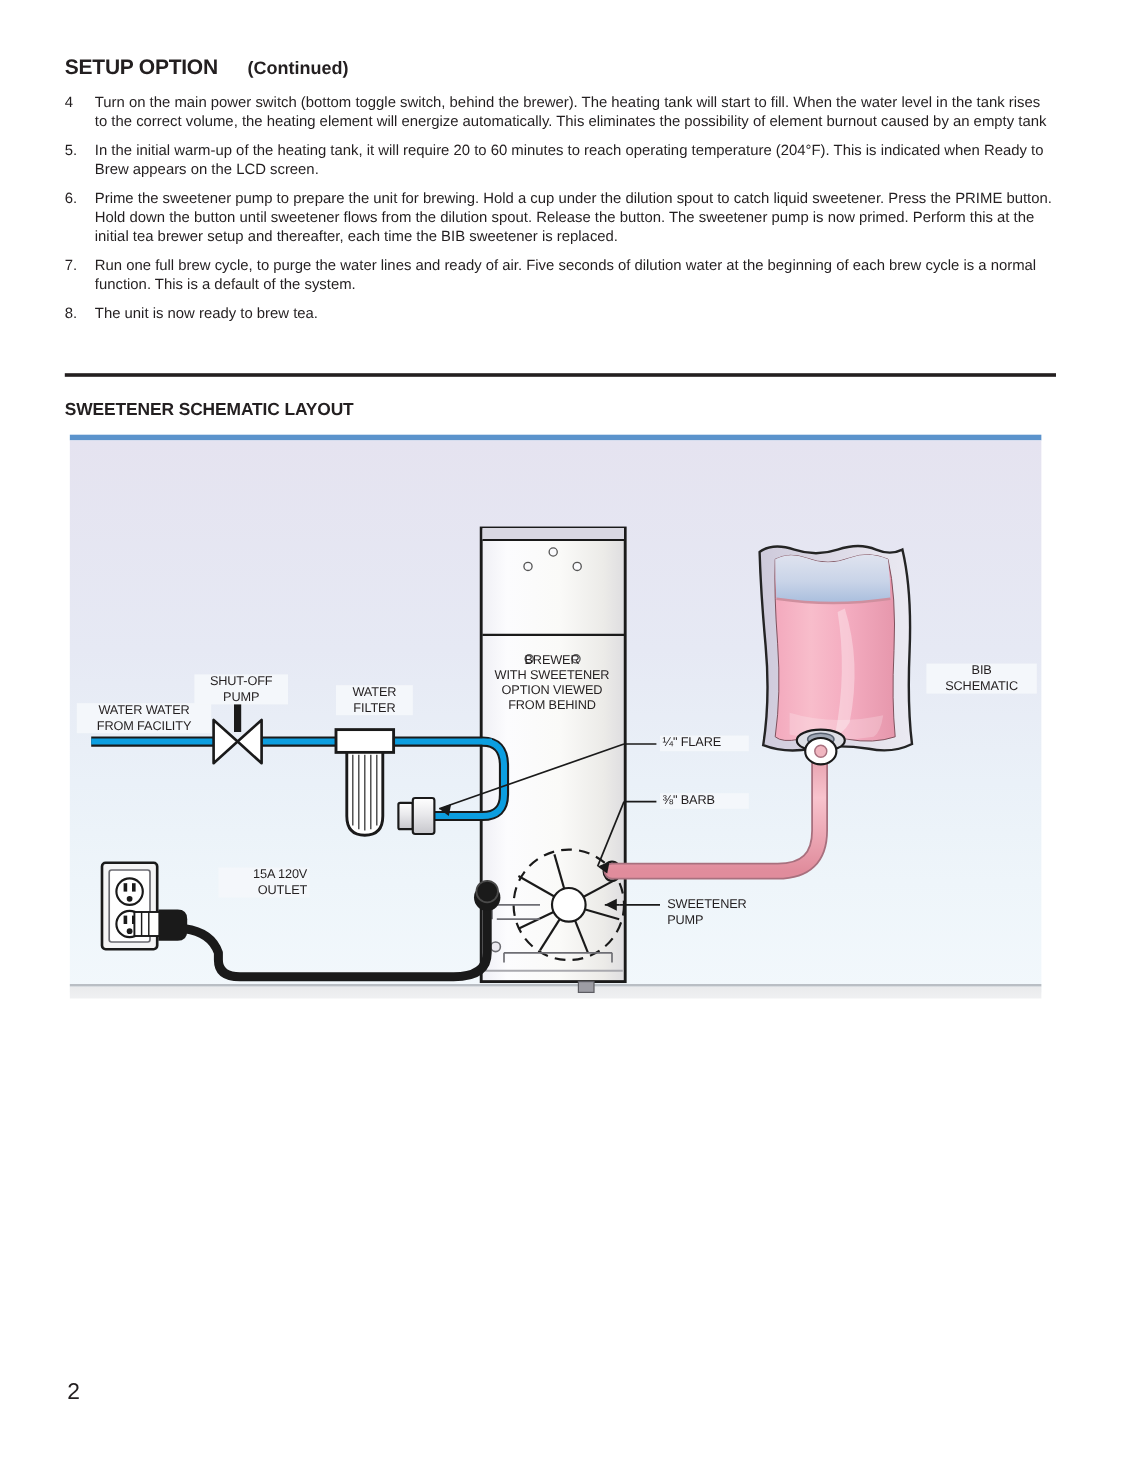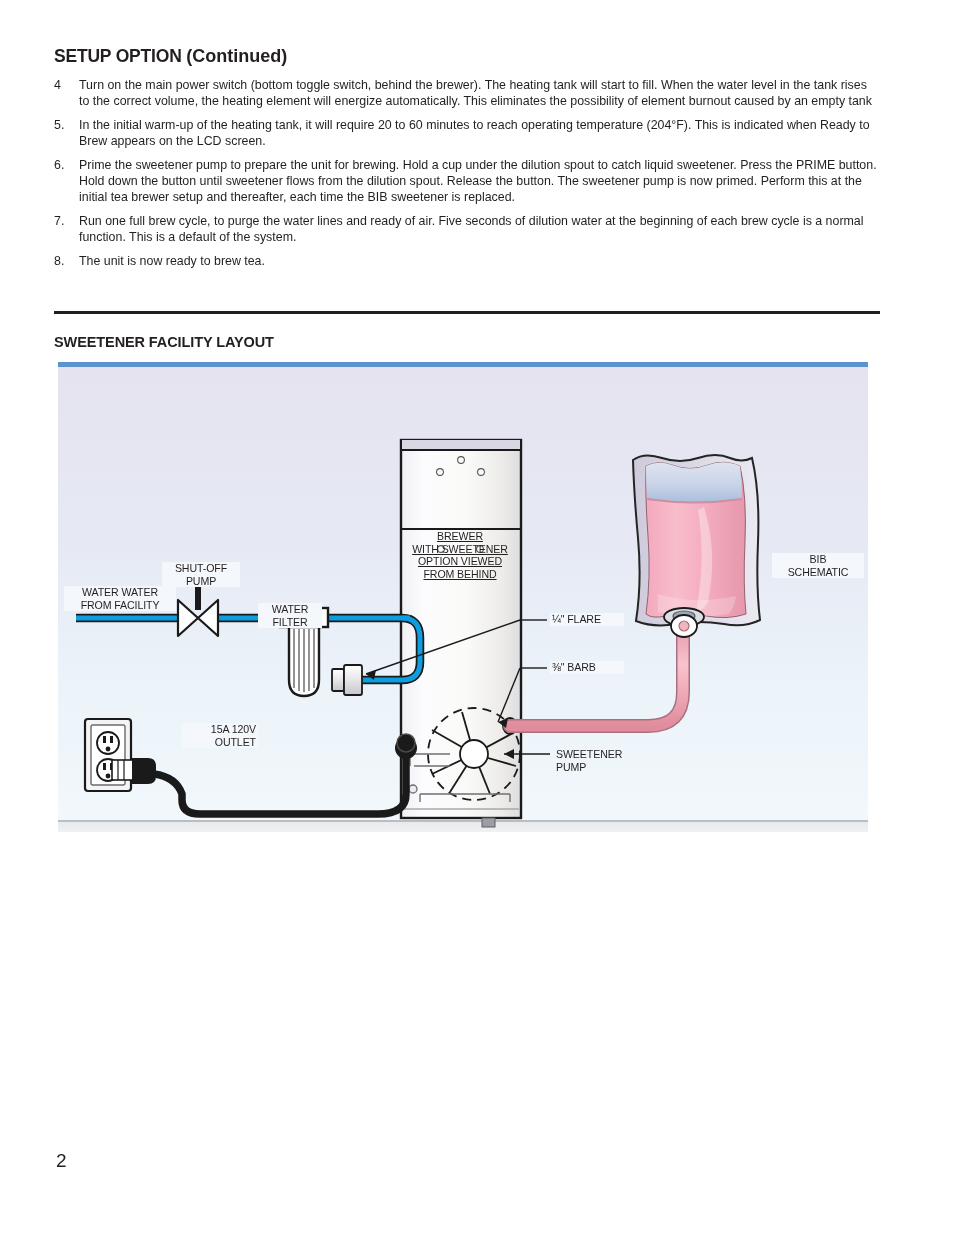--- a/index.html
+++ b/index.html
@@ -26,23 +26,24 @@
   .section-title {
     position: absolute;
     left: 54px;
     top: 46px;
     font-size: 17.5px;
     font-weight: bold;
     letter-spacing: -0.2px;
     white-space: nowrap;
   }
   .section-title .cont {
-    font-size: 18px;
+    font-size: 15px;
     font-weight: bold;
     letter-spacing: 0;
+    margin-left: 20px;
   }
 
   .steps {
     position: absolute;
     left: 54px;
     top: 78px;
     width: 826px;
   }
   .step {
     position: relative;
@@ -174,21 +175,21 @@
       <span>Run one full brew cycle, to purge the water lines and ready of air. Five seconds of dilution water at the beginning of each brew cycle is a normal function. This is a default of the system.</span>
     </div>
     <div class="step">
       <span class="num">8.</span>
       <span>The unit is now ready to brew tea.</span>
     </div>
   </div>
 
   <div class="rule-thick"></div>
 
-  <div class="diagram-title">SWEETENER FACILITY LAYOUT</div>
+  <div class="diagram-title">SWEETENER SCHEMATIC LAYOUT</div>
 
   <div class="diagram">
     <div class="diagram-topbar"></div>
     <div class="diagram-bg"></div>
     <div class="floor-shadow"></div>
     <div class="floor-line"></div>
 
     <svg class="svg-layer" viewBox="0 0 810 470">
       <defs>
         <linearGradient id="brewerBody" x1="0" y1="0" x2="1" y2="0">
@@ -388,24 +389,24 @@
         <path d="M446 392 L456 387 L456 397 Z" fill="#1a1a1a" stroke="none"></path>
       </g>
     </svg>
 
     <div class="lbl" style="left:6px; top:224px; width:108px;">WATER WATER
 FROM FACILITY</div>
 
     <div class="lbl" style="left:104px; top:200px; width:74px;">SHUT-OFF
 PUMP</div>
 
-    <div class="lbl" style="left:200px; top:209px; width:60px;margin-top:32px;">WATER
+    <div class="lbl" style="left:222px; top:209px; width:60px;">WATER
 FILTER</div>
 
-    <div class="lbl" style="left:336px; top:168px; width:128px; background:transparent;text-decoration:underline;">BREWER
+    <div class="lbl" style="left:336px; top:182px; width:128px; background:transparent;">BREWER
 WITH SWEETENER
 OPTION VIEWED
 FROM BEHIND</div>
 
     <div class="lbl" style="left:714px; top:191px; width:88px;">BIB
 SCHEMATIC</div>
 
     <div class="lbl left-align" style="left:492px; top:251px; width:70px;">¼" FLARE</div>
 
     <div class="lbl left-align" style="left:492px; top:299px; width:70px;">⅜" BARB</div>

